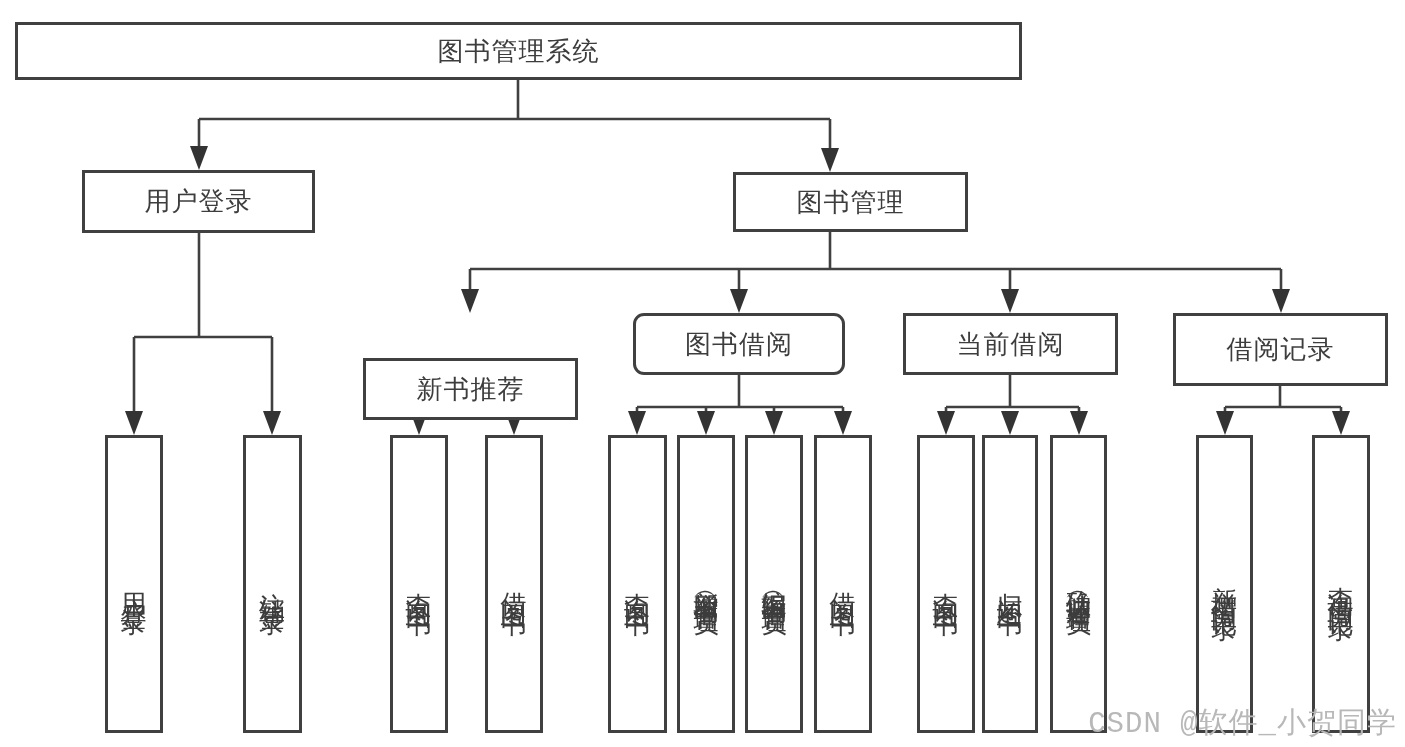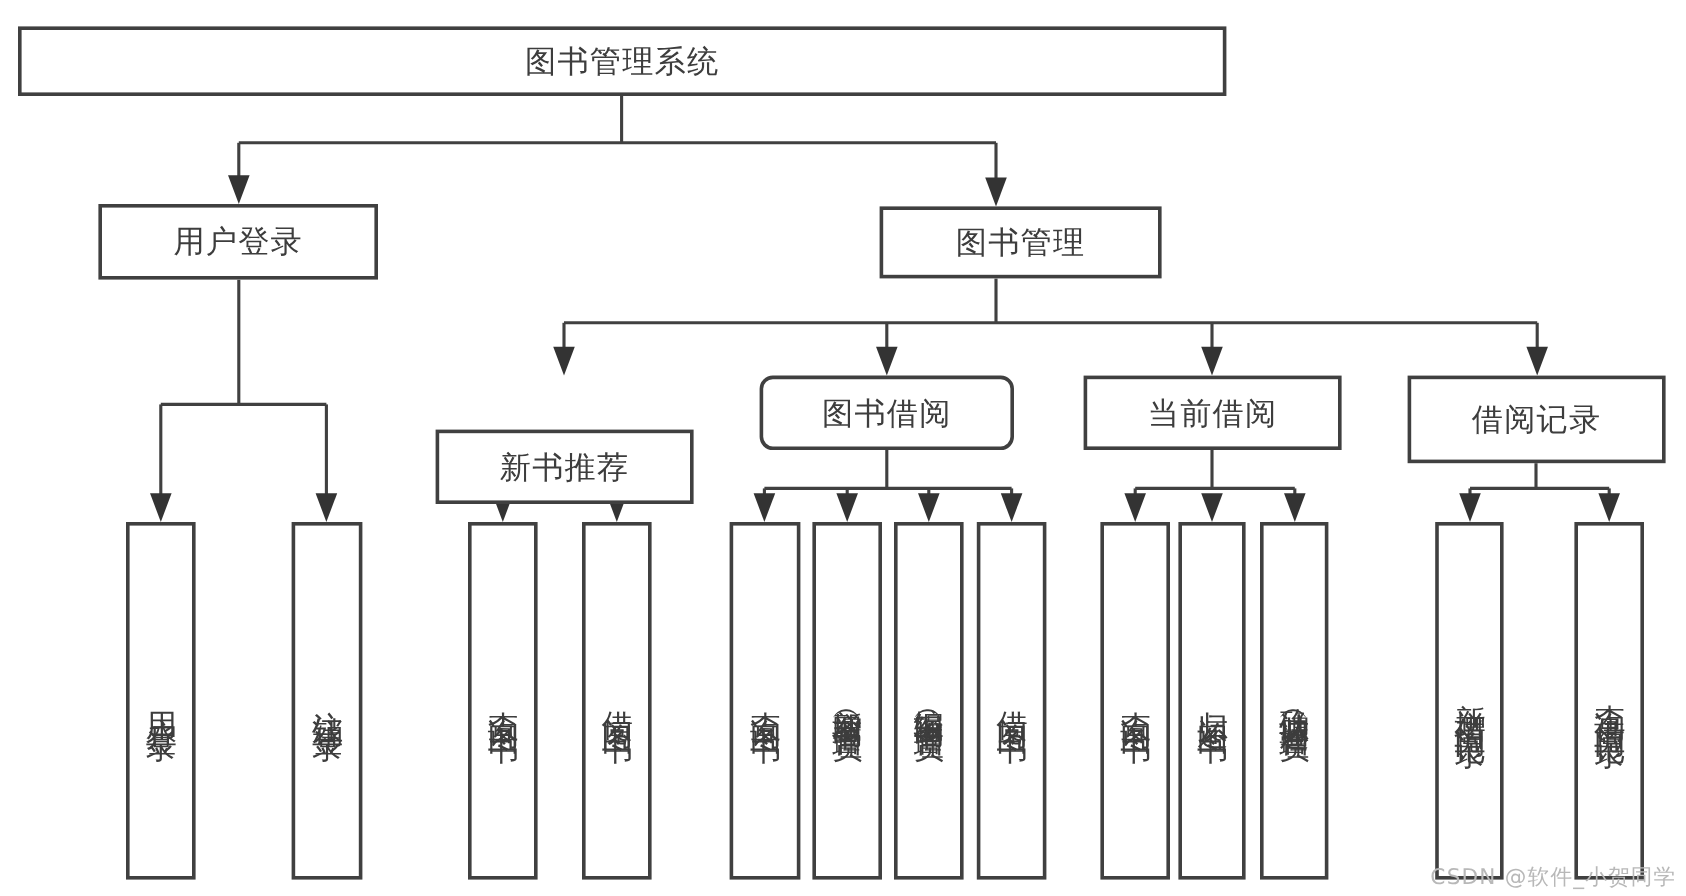--- a/index.html
+++ b/index.html
@@ -55,24 +55,25 @@
     white-space:nowrap;
   }
   .vbox.tight span{
     font-size:25px;
     letter-spacing:3px;
   }
   .watermark{
     position:absolute;
     right:8px;
     bottom:4px;
-    font-size:18px;
+    font-size:29px;
     color:var(--watermark);
     letter-spacing:1px;
     white-space:nowrap;
+    font-family:Liberation Mono, monospace;
   }
 </style>
 </head>
 <body>
 
 <div class="canvas">
 
   <svg class="connector-layer" viewBox="0 0 1405 747" xmlns="http://www.w3.org/2000/svg">
 
     <g>

